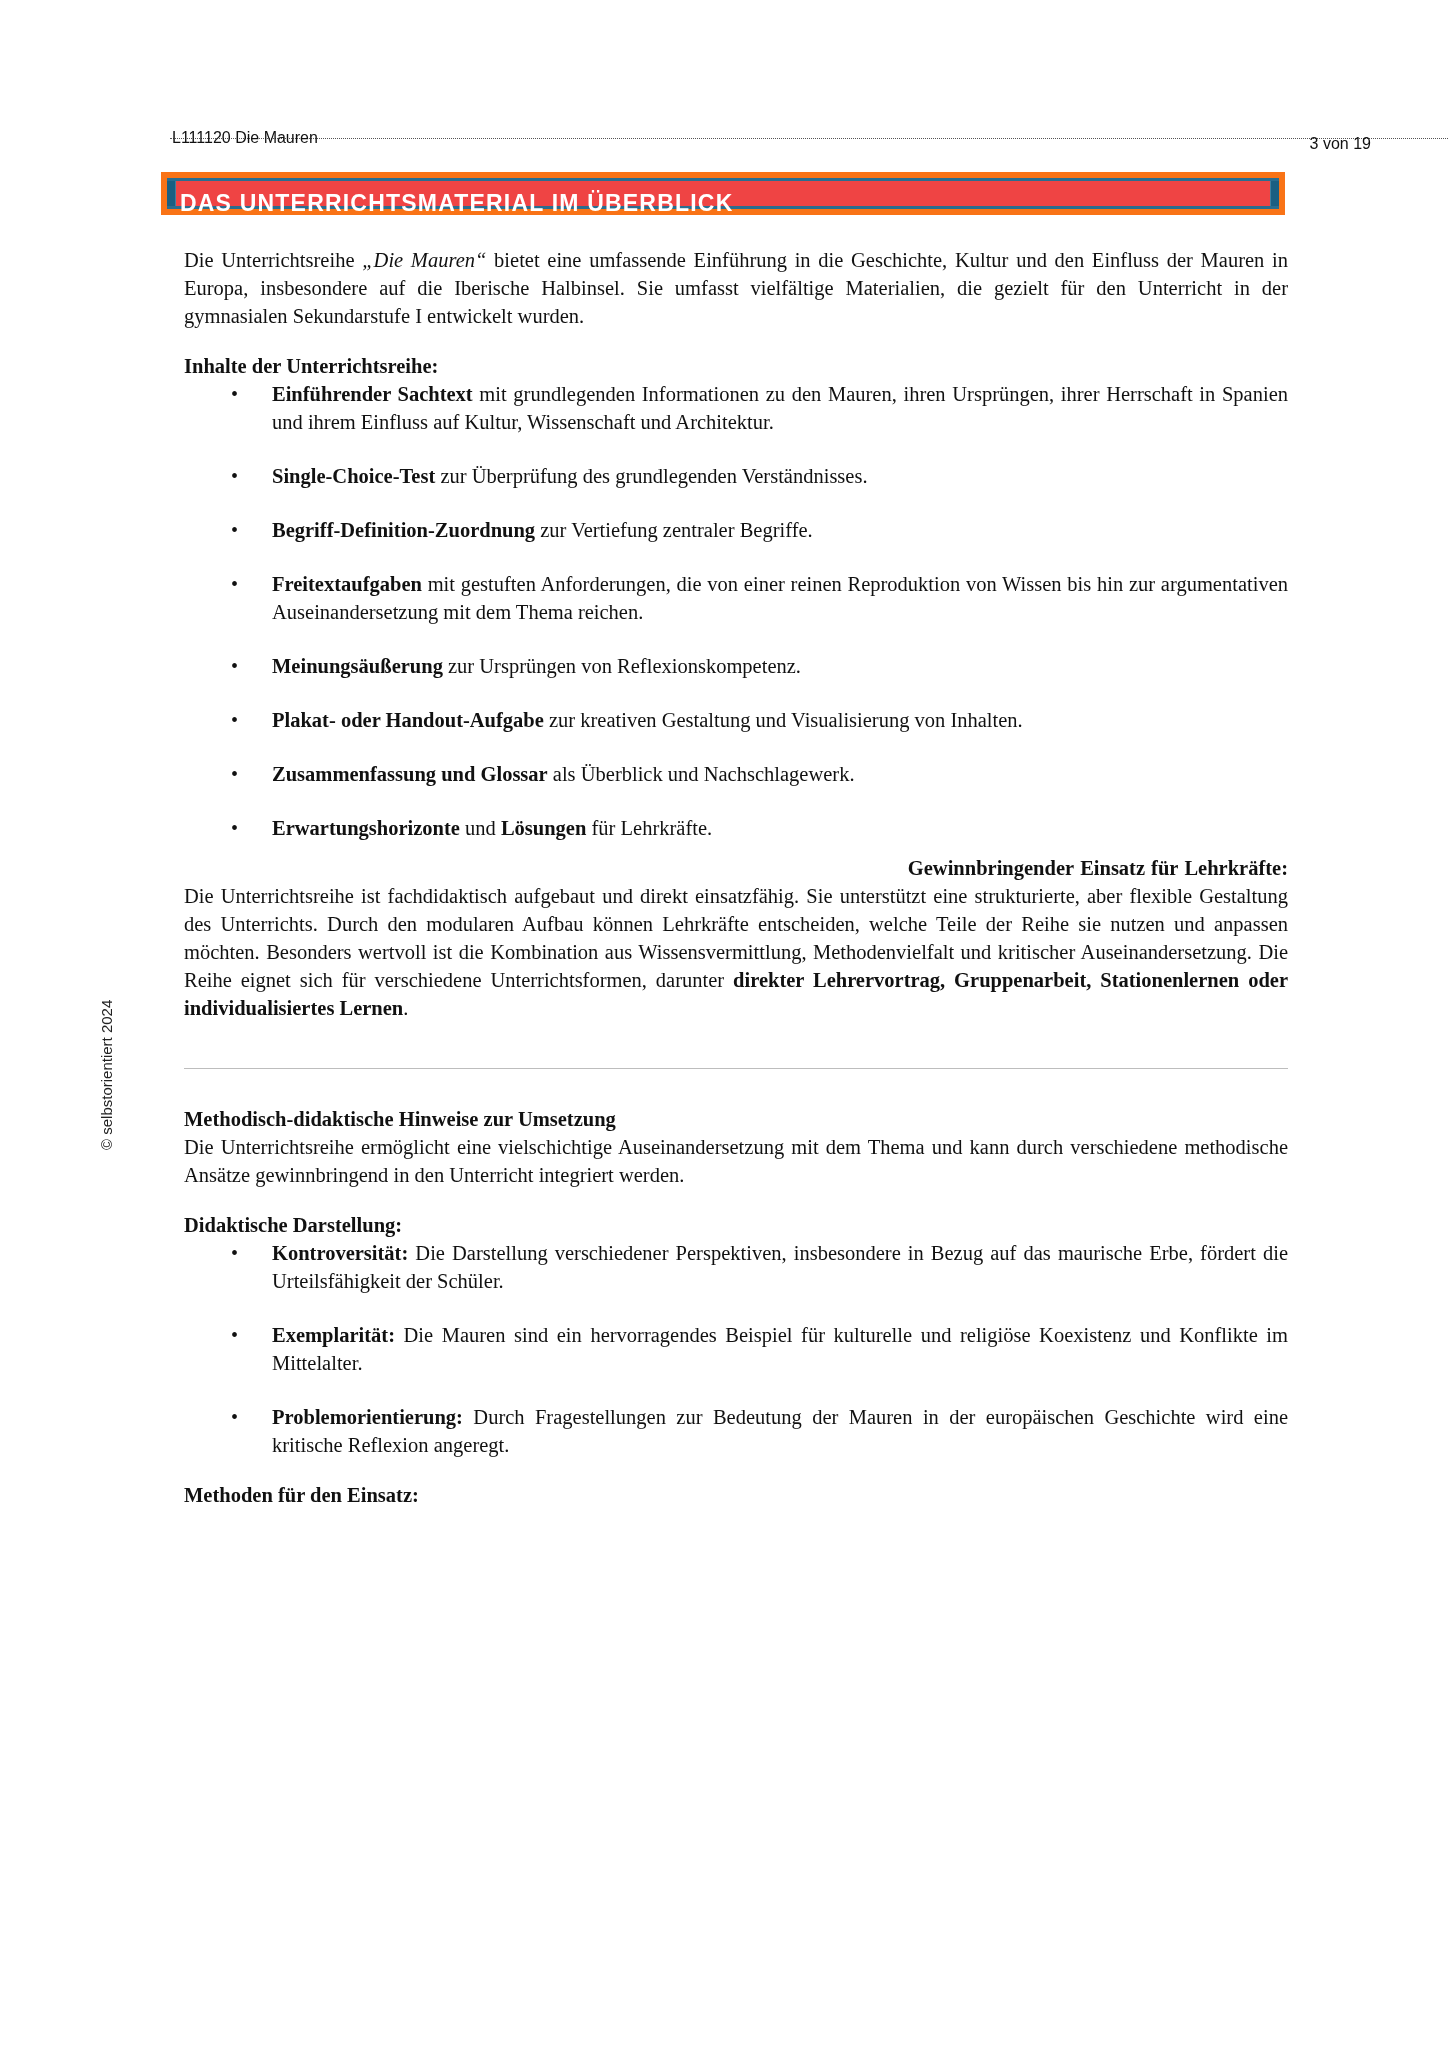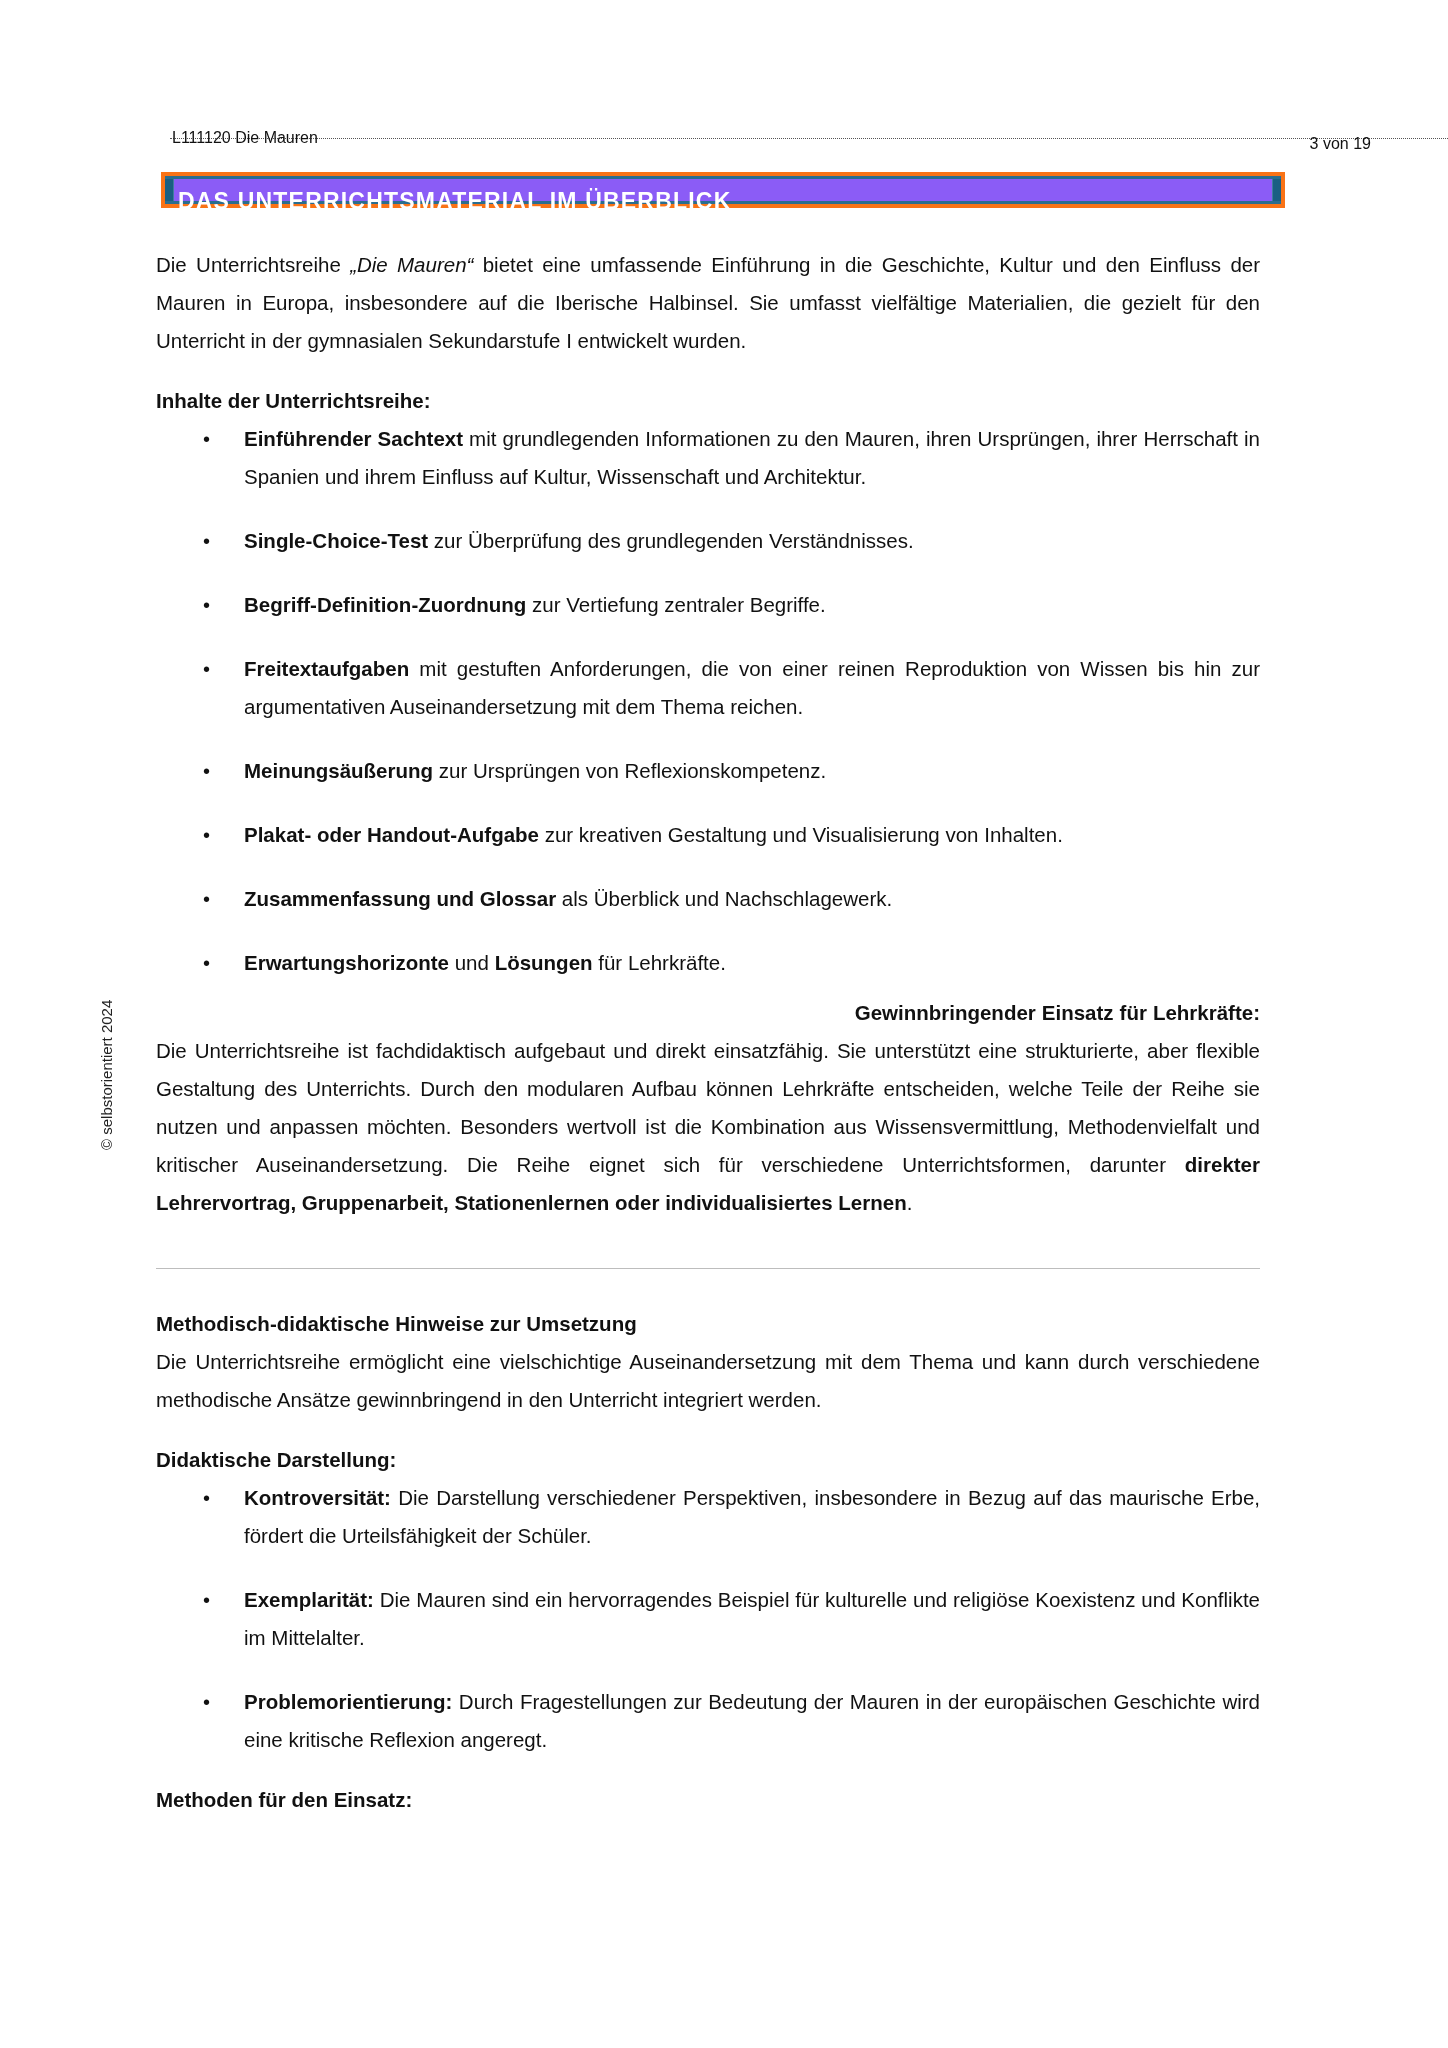--- a/index.html
+++ b/index.html
@@ -37,44 +37,45 @@
       font-size: 15px;
       white-space: nowrap;
       color: #222;
     }
 
     .banner {
       position: absolute;
       left: 161px;
       top: 172px;
       width: 1124px;
-      height: 36px;
-      background: #8b5cf6;
+      height: 43px;
+      background: #ef4444;
       box-sizing: border-box;
-      border: 4px solid #f97316;
+      border: 6px solid #f97316;
       box-shadow: inset 0 3px 0 0 #2a6d8f, inset 0 -3px 0 0 #2a6d8f, inset 8px 0 0 0 #1a5f82, inset 9px 0 0 0 #3f7f9f, inset -8px 0 0 0 #1a5f82, inset -9px 0 0 0 #3f7f9f;
     }
     .banner .banner-title {
       position: absolute;
       left: 13px;
       top: 11px;
       color: #ffffff;
       font-weight: bold;
       font-size: 23px;
       letter-spacing: 1.2px;
       line-height: 28px;
     }
 
     .content {
       position: absolute;
-      left: 156px;
+      left: 184px;
       top: 246px;
       width: 1104px;
       font-size: 20.5px;
-      line-height: 38px;
+      line-height: 28px;
+      font-family: Liberation Serif, serif;
     }
     .content p { margin: 0; text-align: justify; }
     .intro { margin-bottom: 22px !important; }
     .sub-heading { font-weight: bold; margin: 0 0 22px 0; }
     ul.bullets {
       list-style: none;
       margin: 0;
       padding: 0;
     }
     ul.bullets li {

